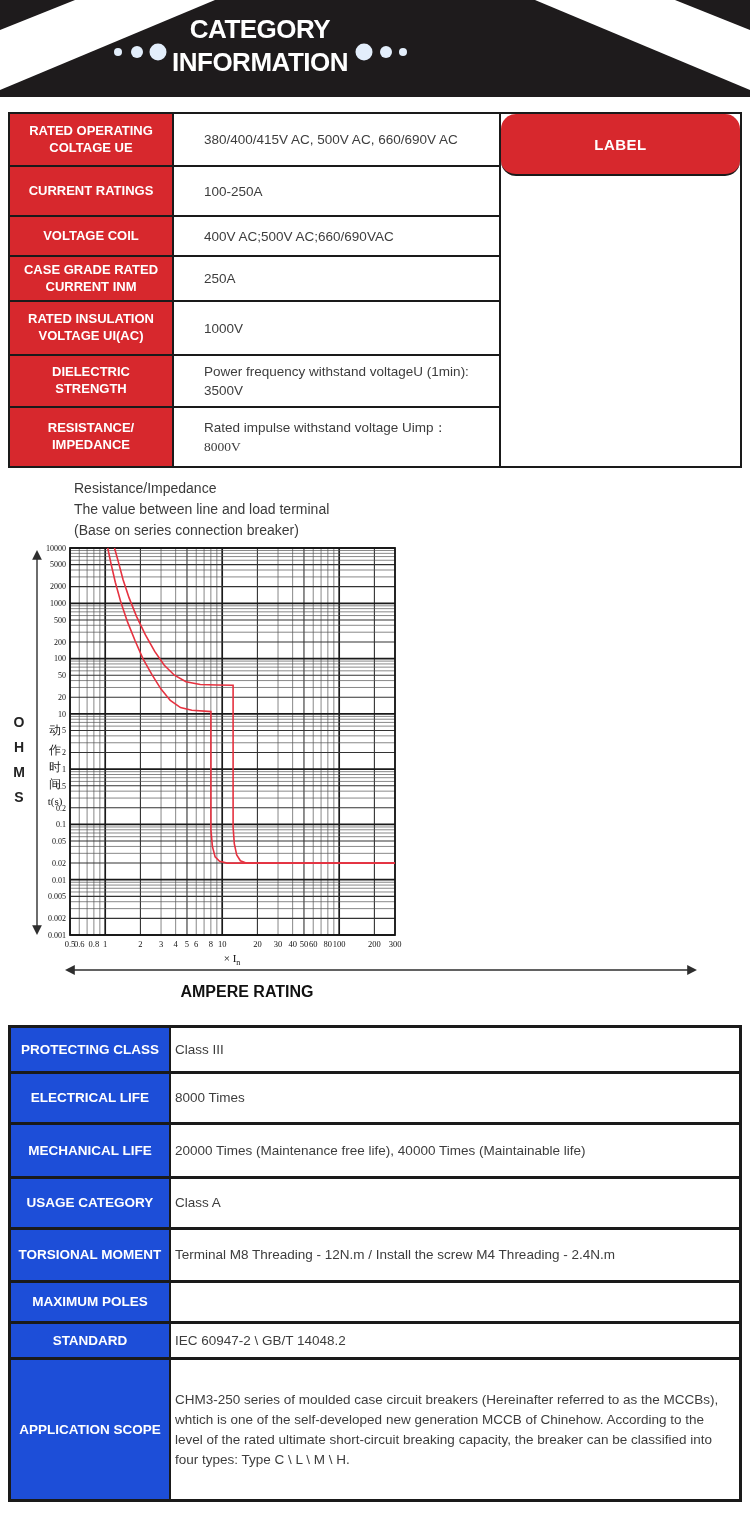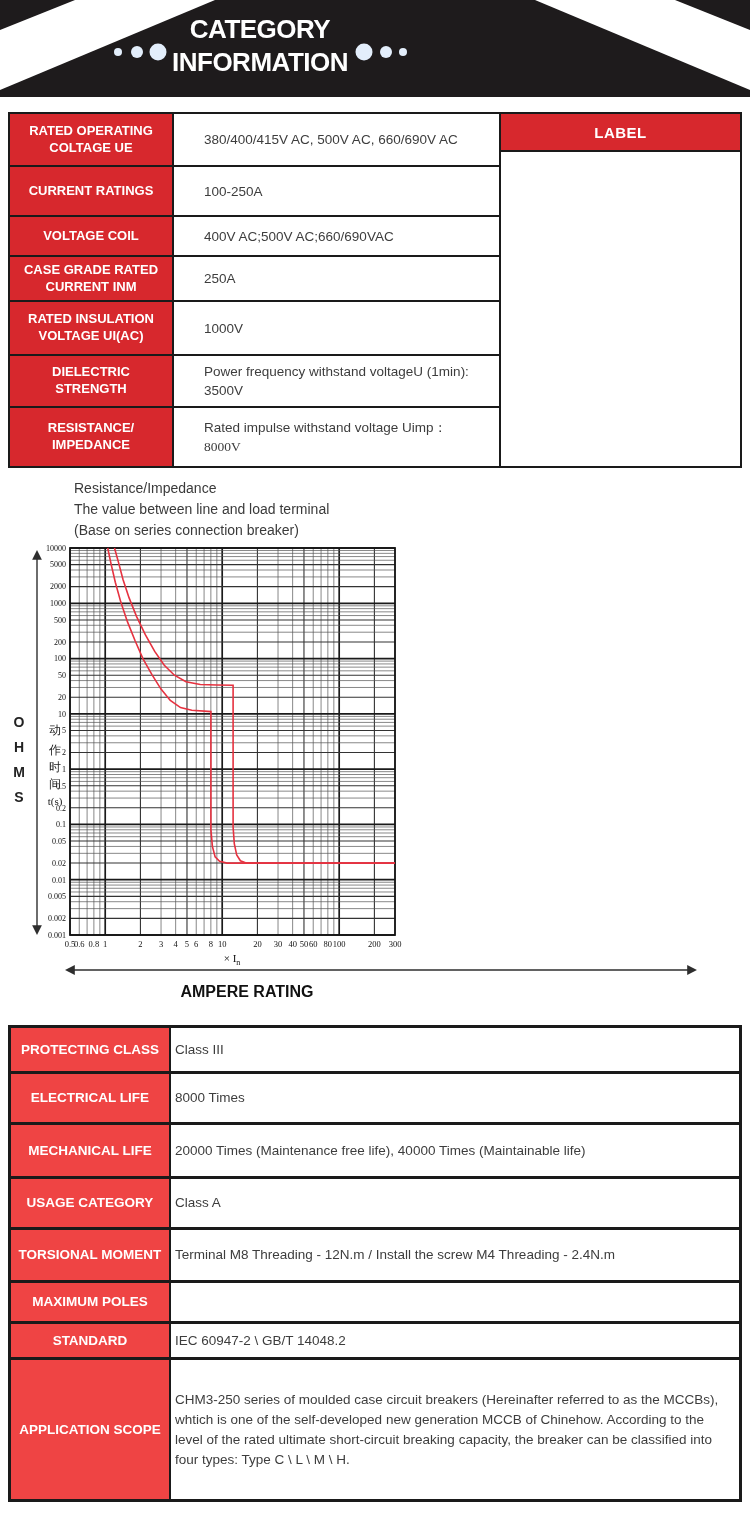--- a/index.html
+++ b/index.html
@@ -15,40 +15,40 @@
   .spec-left{width:489px;display:flex;flex-direction:column;}
   .srow{display:flex;box-sizing:border-box;border-bottom:2px solid #1a1a1a;}
   .srow:last-child{border-bottom:none;}
   .scell-label{width:164px;box-sizing:border-box;border-right:2px solid #1a1a1a;
       background:#d7282d;color:#fff;font-weight:bold;font-size:13px;line-height:1.3;
       display:flex;align-items:center;justify-content:center;text-align:center;padding:0 6px;}
   .scell-value{flex:1;display:flex;flex-direction:column;justify-content:center;
       padding-left:30px;font-size:13.5px;line-height:19px;color:#3d3d3d;}
   .serif-val{font-family:"Liberation Serif",serif;}
   .spec-right{flex:1;display:flex;flex-direction:column;border-left:2px solid #1a1a1a;}
-  .label-head{height:38px;box-sizing:border-box;border-bottom:2px solid #1a1a1a;
+  .label-head{height:62px;box-sizing:border-box;border-bottom:2px solid #1a1a1a;
       background:#d7282d;color:#fff;font-weight:bold;font-size:15px;letter-spacing:0.5px;
-      display:flex;align-items:center;justify-content:center;}
+      display:flex;align-items:center;justify-content:center;border-radius:15px;}
   .label-body{flex:1;background:#fff;}
   
   .notes{position:absolute;left:74px;top:478px;font-size:14px;line-height:21px;color:#3a3a3a;}
   
   .chart-svg{position:absolute;left:0;top:542px;}
   .g-major{stroke:#1a1a1a;stroke-width:1.7;}
   .g-mid{stroke:#333;stroke-width:1.1;}
   .g-min{stroke:#555;stroke-width:0.7;}
   .g-frame{fill:none;stroke:#141414;stroke-width:1.8;}
   .axis-arrow{stroke:#2e2e2e;stroke-width:1.4;}
   
   .life-table{position:absolute;left:8px;top:1025px;width:734px;height:477px;
       border:3px solid #1a1a1a;box-sizing:border-box;display:flex;flex-direction:column;background:#fff;}
   .lrow{display:flex;box-sizing:border-box;border-bottom:3px solid #1a1a1a;}
   .lrow:last-child{border-bottom:none;flex:1;}
   .lcell-label{width:160px;box-sizing:border-box;border-right:2px solid #1a1a1a;
-      background:#ef4444;color:#fff;font-weight:bold;font-size:13.5px;line-height:1.3;
+      background:#1d4ed8;color:#fff;font-weight:bold;font-size:13.5px;line-height:1.3;
       display:flex;align-items:center;justify-content:center;text-align:center;padding:0 4px;}
   .lcell-value{flex:1;display:flex;flex-direction:column;justify-content:center;
       padding:4px 8px 4px 4px;font-size:13.5px;line-height:20px;color:#3d3d3d;}
 </style>
 </head>
 <body>
 
 <div id="page">
 
   <div class="banner">

